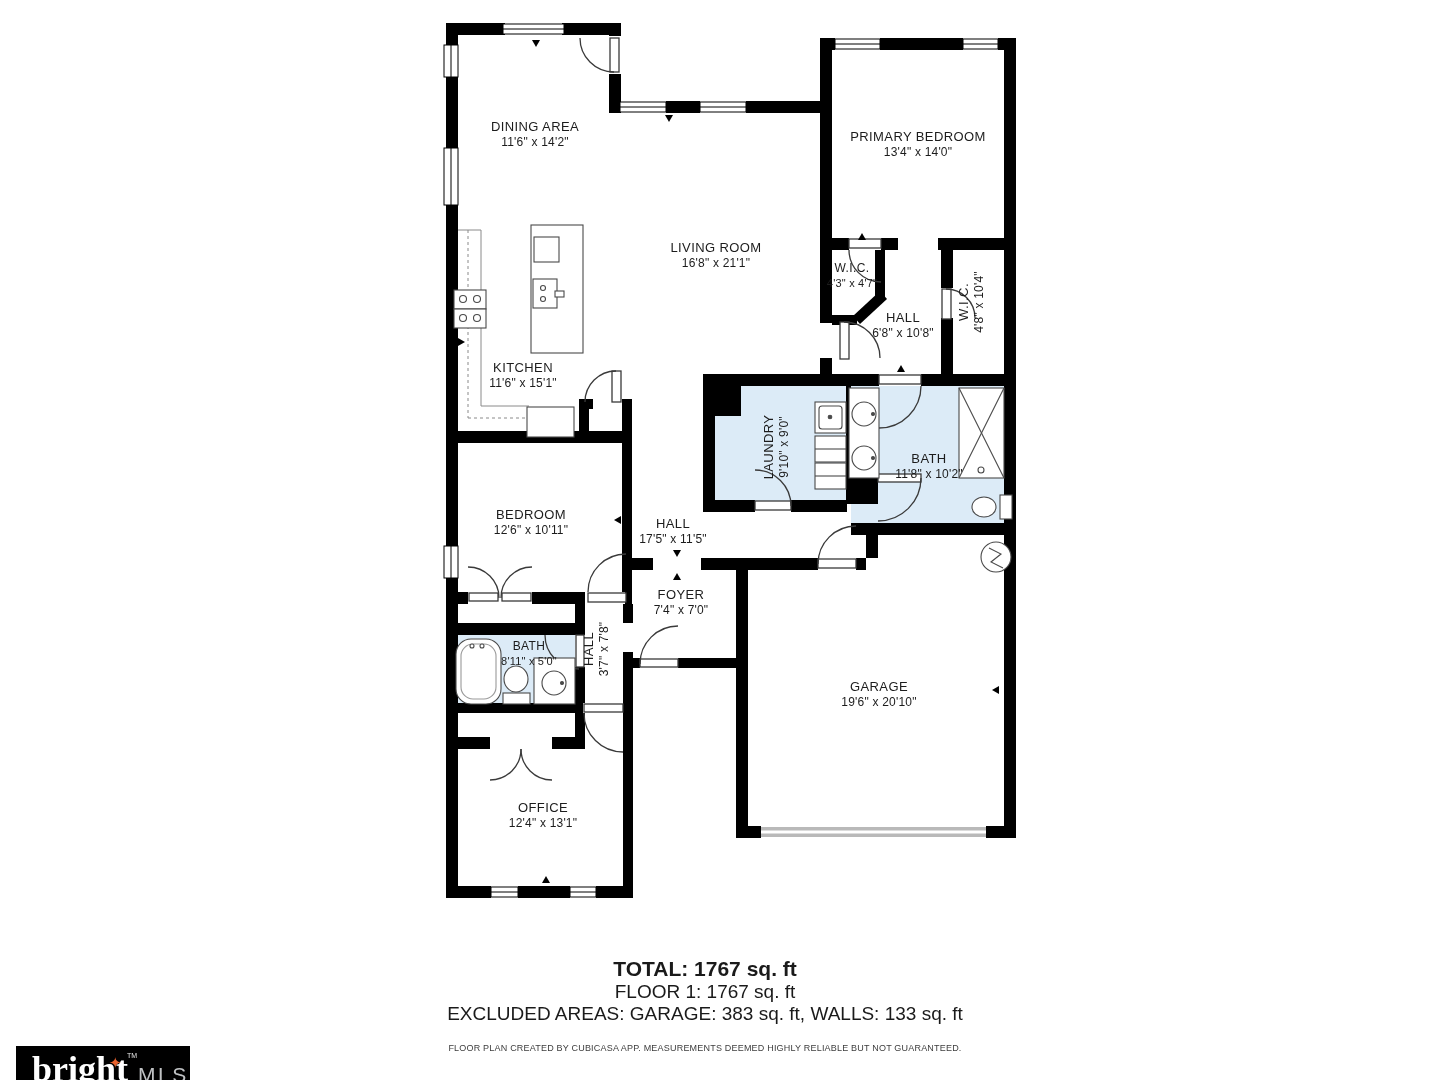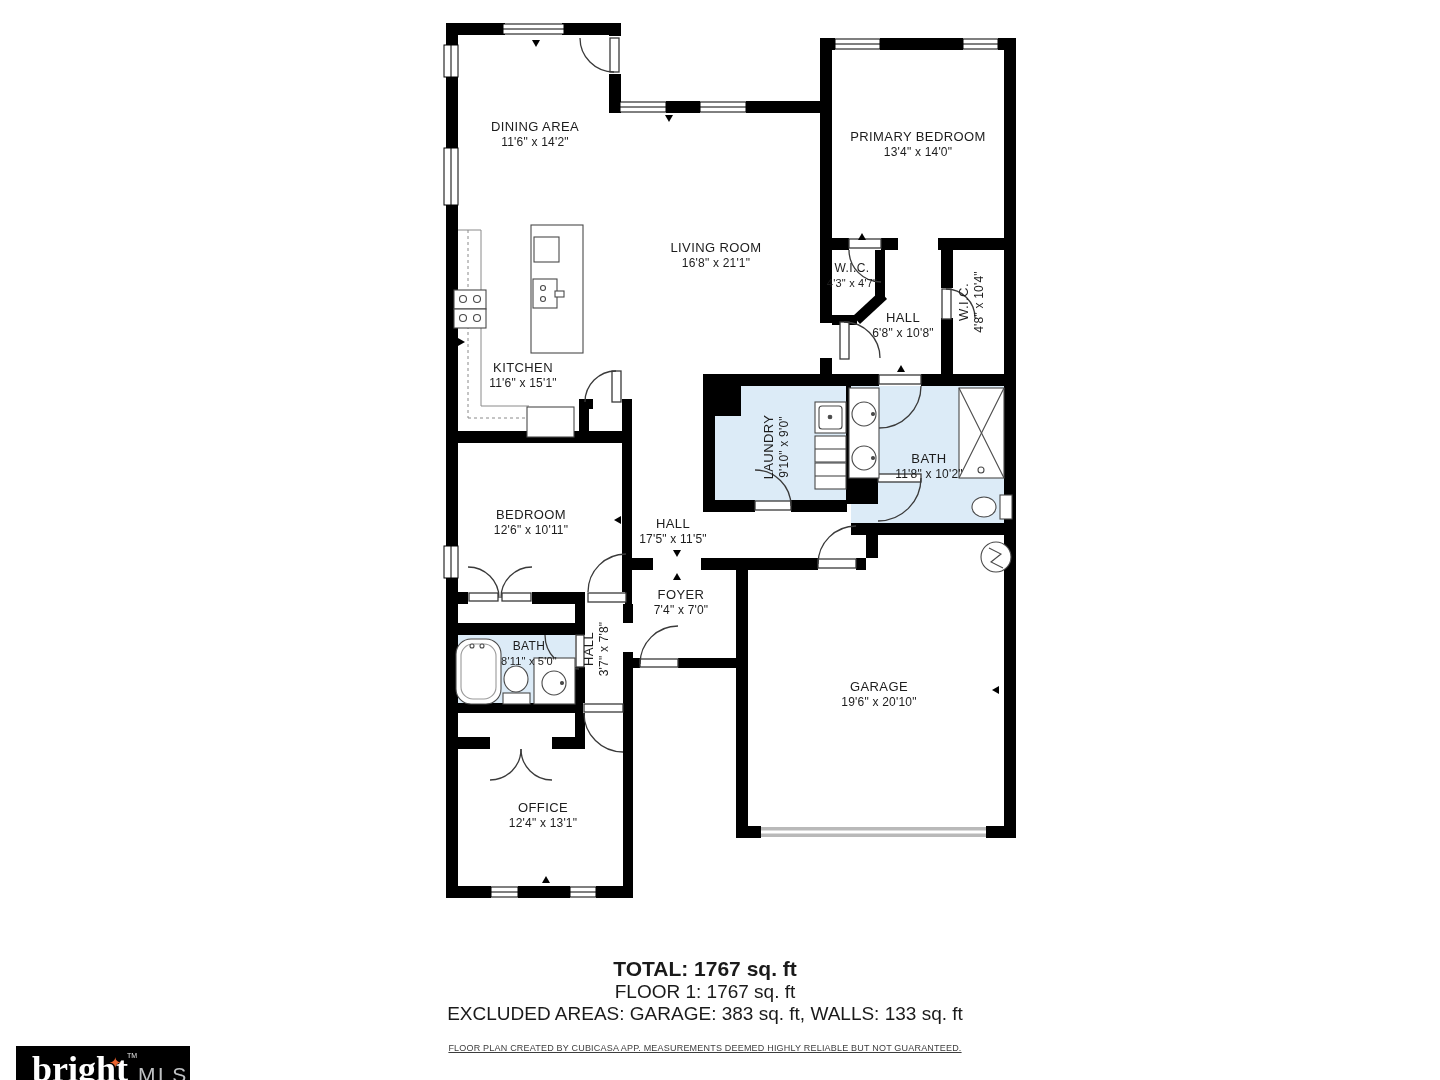--- a/index.html
+++ b/index.html
@@ -9,21 +9,21 @@
   .rlabel{position:absolute;transform:translate(-50%,0);text-align:center;color:#1c1c1c;
           font-size:13px;letter-spacing:.4px;white-space:nowrap;line-height:1.15;}
   .rlabel .dims{font-size:12px;letter-spacing:.2px;margin-top:1px;}
   .rlabel.small{font-size:12px;}
   .rlabel.small .dims{font-size:11px;}
   .rlabel.rot{transform:translate(-50%,-50%) rotate(-90deg);}
   .sumline{position:absolute;left:692px;transform:translateX(-50%);text-align:right;
            white-space:nowrap;color:#1a1a1a;}
   .sum-total{font-size:21px;font-weight:bold;}
   .sum-floor,.sum-excl{font-size:19px;}
-  .sum-disc{font-size:9px;color:#3d3d3d;letter-spacing:.2px;text-decoration:underline;}
+  .sum-disc{font-size:9px;color:#3d3d3d;letter-spacing:.2px;}
   #brand-badge{position:absolute;left:3px;top:1046px;width:174px;height:50px;background:#000000;}
   #brand-badge .brand{position:absolute;left:16px;top:2px;font-family:"Liberation Serif",serif;
         font-weight:600;font-size:36px;color:#ffffff;letter-spacing:0;}
   #brand-badge .star{position:absolute;left:93px;top:8px;font-size:15px;color:#e8622d;}
   #brand-badge .tm{position:absolute;left:111px;top:6px;font-size:7px;color:#e6e6e6;}
   #brand-badge .suffix{position:absolute;left:122px;top:17px;font-size:21px;color:#bfc1c3;
         letter-spacing:2.5px;}
 </style>
 </head>
 <body>

